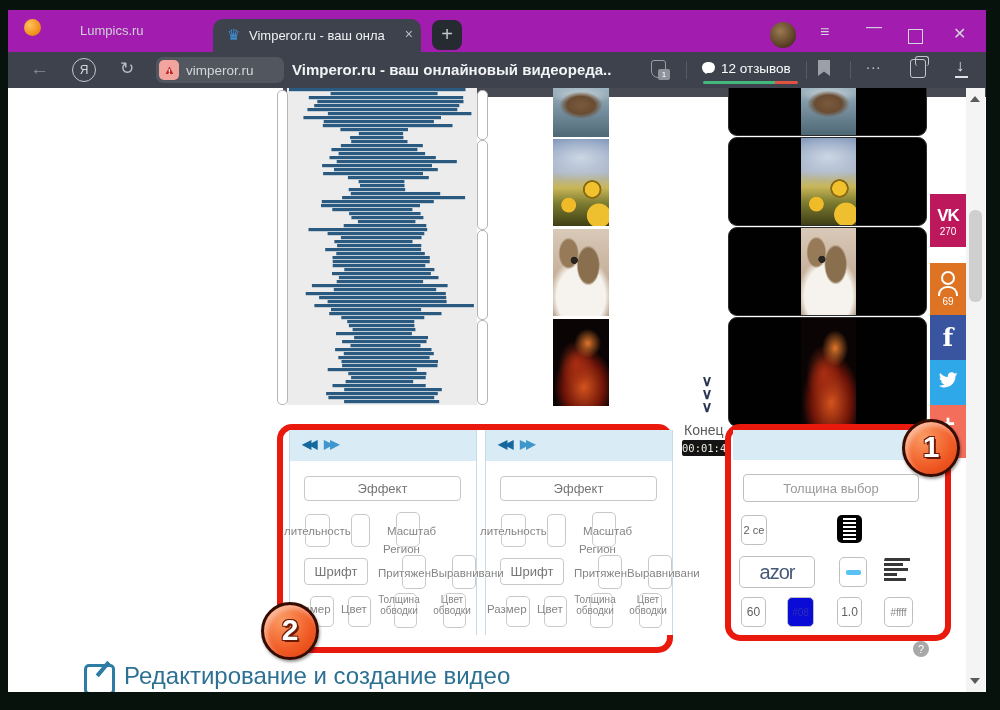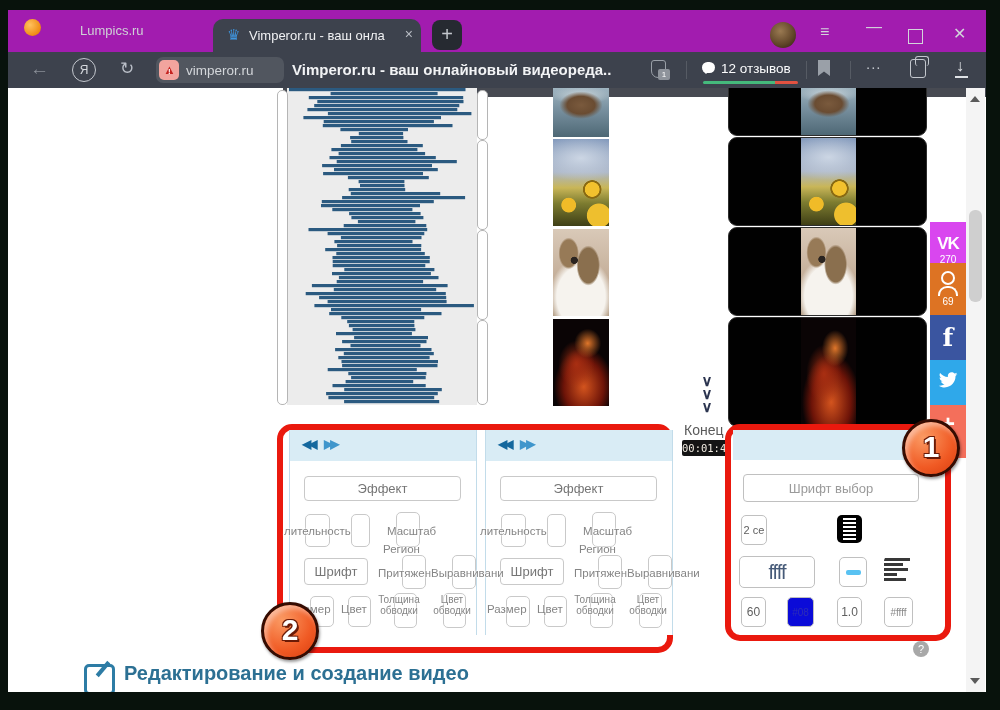--- a/index.html
+++ b/index.html
@@ -175,21 +175,21 @@
     background:radial-gradient(circle at 35% 30%,#fb9a63,#f05a24 60%,#d93c0e);
     border:3px solid #350c02;box-shadow:inset 3px 4px 5px rgba(255,255,255,.45),1px 2px 3px rgba(0,0,0,.4);
     color:#fff;font-size:30px;font-weight:bold;text-align:center;line-height:50px;
     text-shadow:2px 2px 0 #6b1a06,-1px -1px 0 #6b1a06,1px -1px 0 #6b1a06,-1px 1px 0 #6b1a06;}
   #callout-1{left:894px;top:331px;}
   #callout-2{left:253px;top:514px;}
 
   
   .soc{position:absolute;left:922px;width:36px;color:#fff;text-align:center;z-index:8;}
   .soc .cnt{font-size:10px;color:#fff;}
-  #soc-vk{top:134px;height:66px;background:#d946ef;}
+  #soc-vk{top:106px;height:53px;background:#be185d;}
   #soc-vk .logo{font-size:17px;font-weight:bold;padding-top:12px;letter-spacing:-1px;}
   #soc-ok{top:175px;height:52px;background:#dd7323;}
   .ok-head{width:10px;height:10px;border:2.5px solid #fff;border-radius:50%;margin:8px auto 0;}
   .ok-body{width:16px;height:8px;border:2.5px solid #fff;border-bottom:none;border-radius:9px 9px 0 0;
     margin:1px auto 0;}
   #soc-fb{top:227px;height:45px;background:#3a55a0;}
   #soc-fb .logo{font-family:"DejaVu Serif",serif;font-weight:bold;font-size:25px;line-height:45px;}
   #soc-tw{top:272px;height:45px;background:#2fa8ea;}
   #soc-tw svg{margin-top:12px;}
   #soc-plus{top:317px;height:53px;background:#f46f5b;}
@@ -209,21 +209,21 @@
   #review-banner{position:absolute;left:644px;top:568px;width:288px;height:36px;background:#fbf4da;
     border:1px solid #ece1bd;border-radius:3px;z-index:11;}
   .person-icon{position:absolute;left:30px;top:8px;width:14px;height:20px;}
   .person-icon .head{width:8px;height:8px;border-radius:50%;background:#6b5c2f;margin:0 auto;}
   .person-icon .body{width:14px;height:7px;border-radius:7px 7px 0 0;background:#6b5c2f;margin-top:1px;}
   #banner-text{position:absolute;left:50px;top:9px;font-size:14.5px;color:#7d6c3f;}
   #heading-icon{position:absolute;left:76px;top:576px;width:25px;height:25px;border:3px solid #2d7ca5;
     border-radius:5px;z-index:11;}
   #heading-icon:after{content:"";position:absolute;left:14px;top:-7px;width:4px;height:18px;
     background:#2d7ca5;transform:rotate(40deg);}
-  #page-heading{position:absolute;left:116px;top:574px;font-size:20px;font-weight:bold;color:#2c7093;
+  #page-heading{position:absolute;left:116px;top:574px;font-size:24px;font-weight:normal;color:#2c7093;
     white-space:nowrap;z-index:11;}
 </style>
 </head>
 <body>
 
 <div id="tabbar">
   <div class="fav-orange"></div>
   <span class="tab-label" id="tab1-label">Lumpics.ru</span>
   <div id="active-tab">
     <span class="crown">♛</span>
@@ -435,27 +435,27 @@
       <span class="mini m-sw"></span>
       <span class="lbl lbl2 l-sw">Толщина обводки</span>
       <span class="mini m-sc"></span>
       <span class="lbl lbl2 l-sc">Цвет обводки</span>
     </div>
   </div>
 
   <div class="redbox" id="redbox1">
     <div id="values-panel">
       <div id="values-head"></div>
-      <div class="vbox v-best">Шрифт выбор</div>
+      <div class="vbox v-best">Толщина выбор</div>
       <div class="vbox v-dur">2 се</div>
       <div class="vbox v-owl photo-owl"></div>
       <div class="vbox v-wave">
           <i></i>
         </div>
-      <div class="vbox v-font">ffff</div>
+      <div class="vbox v-font">azor</div>
       <div class="vbox v-dash">
           <i></i>
         </div>
       <div class="vbox v-align">
         <i style="width:26px;"></i>
           <i style="width:19px;"></i>
           <i style="width:24px;"></i>
           <i style="width:13px;"></i>
           <i style="width:22px;"></i>
       </div>

